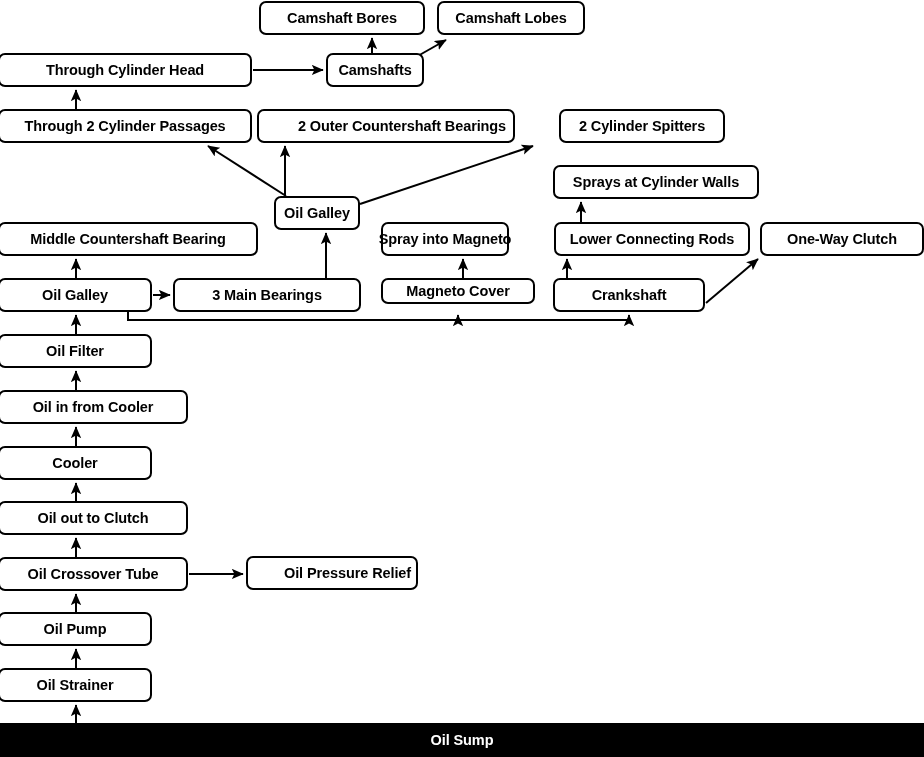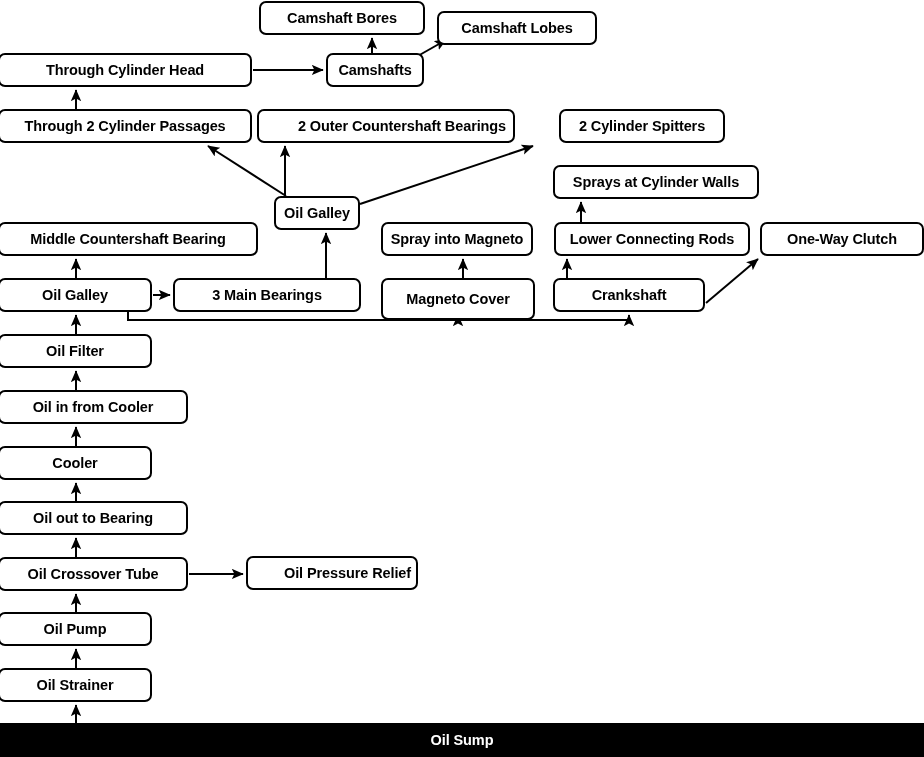--- a/index.html
+++ b/index.html
@@ -85,21 +85,21 @@
         <path d="M 76,109 L 76,90" fill="none" stroke="#000000" stroke-width="2" marker-end="url(#arrowhead)"></path>
         <path d="M 253,70 L 323,70" fill="none" stroke="#000000" stroke-width="2" marker-end="url(#arrowhead)"></path>
         <path d="M 372,53 L 372,38" fill="none" stroke="#000000" stroke-width="2" marker-end="url(#arrowhead)"></path>
         <path d="M 416,57 L 446,40" fill="none" stroke="#000000" stroke-width="2" marker-end="url(#arrowhead)"></path>
       </g>
   </svg>
   <div id="nodes-layer">
       <div class="node" style="left: 259px; top: 1px; width: 166px; height: 34px;">
         <span>Camshaft Bores</span>
       </div>
-      <div class="node" style="left: 437px; top: 11px; width: 160px; height: 34px;">
+      <div class="node" style="left: 437px; top: 1px; width: 148px; height: 34px;">
         <span>Camshaft Lobes</span>
       </div>
       <div class="node" style="left: -2px; top: 53px; width: 254px; height: 34px;">
         <span>Through Cylinder Head</span>
       </div>
       <div class="node" style="left: 326px; top: 53px; width: 98px; height: 34px;">
         <span>Camshafts</span>
       </div>
       <div class="node" style="left: -2px; top: 109px; width: 254px; height: 34px;">
         <span>Through 2 Cylinder Passages</span>
@@ -112,52 +112,52 @@
       </div>
       <div class="node" style="left: 553px; top: 165px; width: 206px; height: 34px;">
         <span>Sprays at Cylinder Walls</span>
       </div>
       <div class="node" style="left: -2px; top: 222px; width: 260px; height: 34px;">
         <span>Middle Countershaft Bearing</span>
       </div>
       <div class="node" style="left: 274px; top: 196px; width: 86px; height: 34px;">
         <span>Oil Galley</span>
       </div>
-      <div class="node" style="left: 381px; top: 222px; width: 152px; height: 34px; text-align: right;">
+      <div class="node" style="left: 381px; top: 222px; width: 128px; height: 34px; text-align: right;">
         <span>Spray into Magneto</span>
       </div>
       <div class="node" style="left: 554px; top: 222px; width: 196px; height: 34px;">
         <span>Lower Connecting Rods</span>
       </div>
       <div class="node" style="left: 760px; top: 222px; width: 164px; height: 34px;">
         <span>One-Way Clutch</span>
       </div>
       <div class="node" style="left: -2px; top: 278px; width: 154px; height: 34px;">
         <span>Oil Galley</span>
       </div>
       <div class="node" style="left: 173px; top: 278px; width: 188px; height: 34px;">
         <span>3 Main Bearings</span>
       </div>
-      <div class="node" style="left: 381px; top: 278px; width: 154px; height: 42px;">
+      <div class="node" style="left: 381px; top: 278px; width: 154px; height: 26px;">
         <span>Magneto Cover</span>
       </div>
       <div class="node" style="left: 553px; top: 278px; width: 152px; height: 34px;">
         <span>Crankshaft</span>
       </div>
       <div class="node" style="left: -2px; top: 334px; width: 154px; height: 34px;">
         <span>Oil Filter</span>
       </div>
       <div class="node" style="left: -2px; top: 390px; width: 190px; height: 34px;">
         <span>Oil in from Cooler</span>
       </div>
       <div class="node" style="left: -2px; top: 446px; width: 154px; height: 34px;">
         <span>Cooler</span>
       </div>
       <div class="node" style="left: -2px; top: 501px; width: 190px; height: 34px;">
-        <span>Oil out to Bearing</span>
+        <span>Oil out to Clutch</span>
       </div>
       <div class="node" style="left: -2px; top: 557px; width: 190px; height: 34px;">
         <span>Oil Crossover Tube</span>
       </div>
       <div class="node" style="left: 246px; top: 556px; width: 172px; height: 34px; padding-left: 31px;">
         <span>Oil Pressure Relief</span>
       </div>
       <div class="node" style="left: -2px; top: 612px; width: 154px; height: 34px;">
         <span>Oil Pump</span>
       </div>

